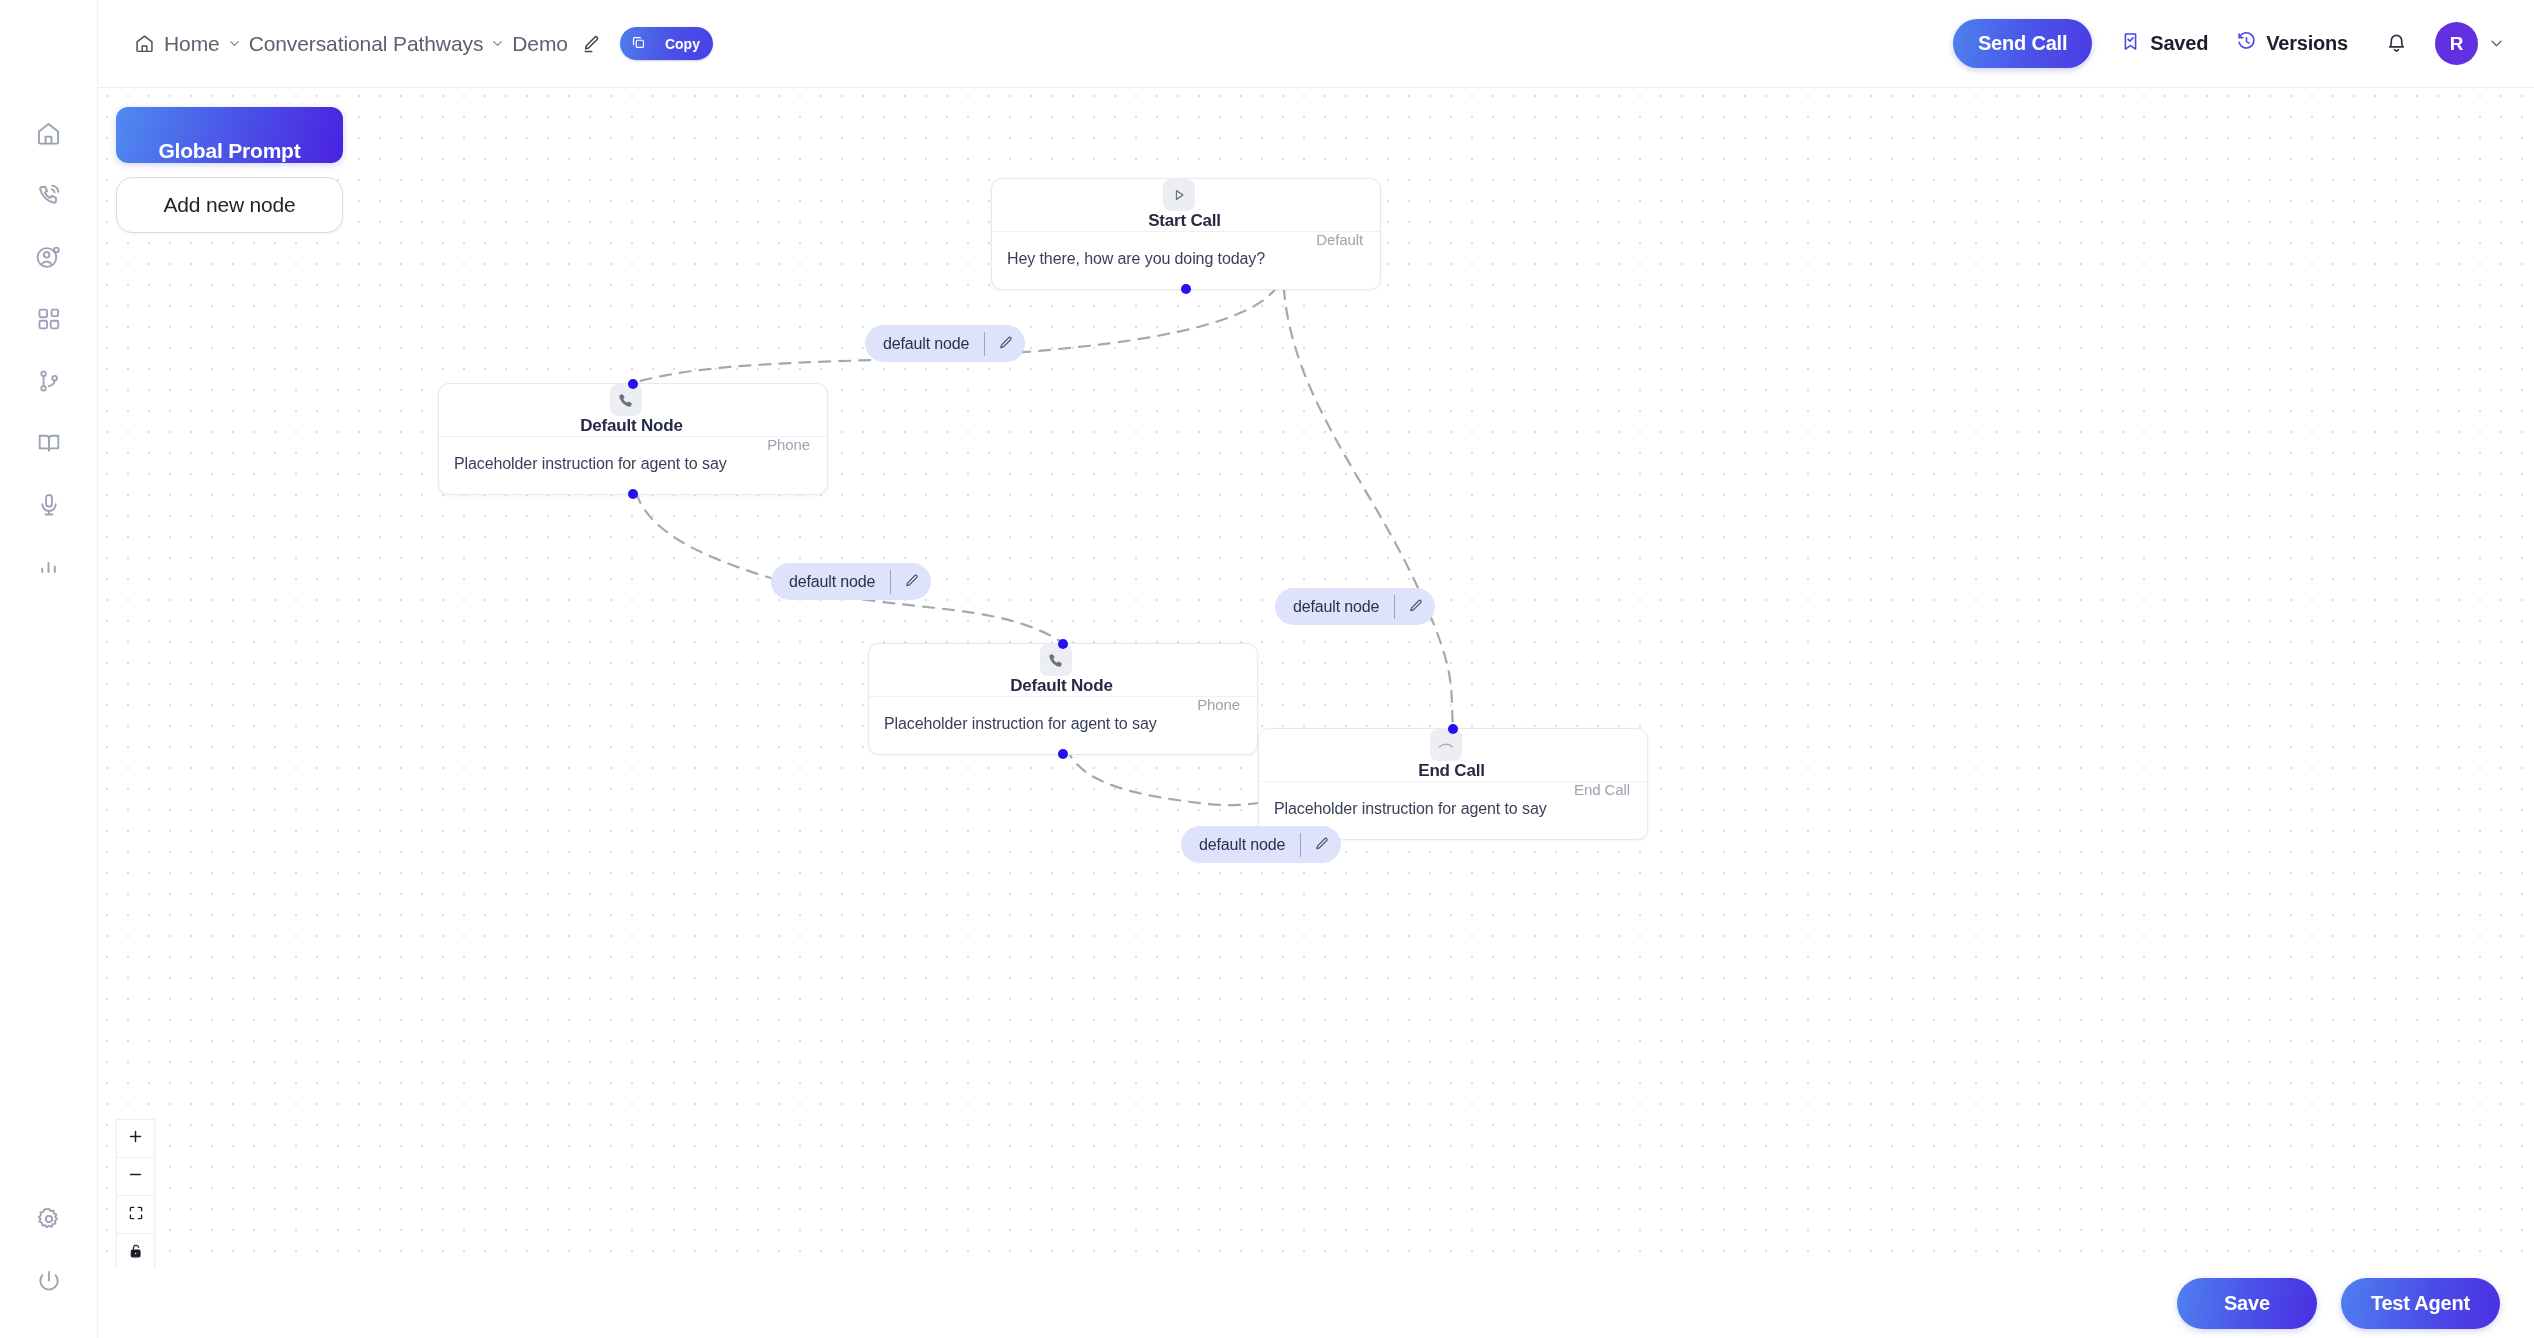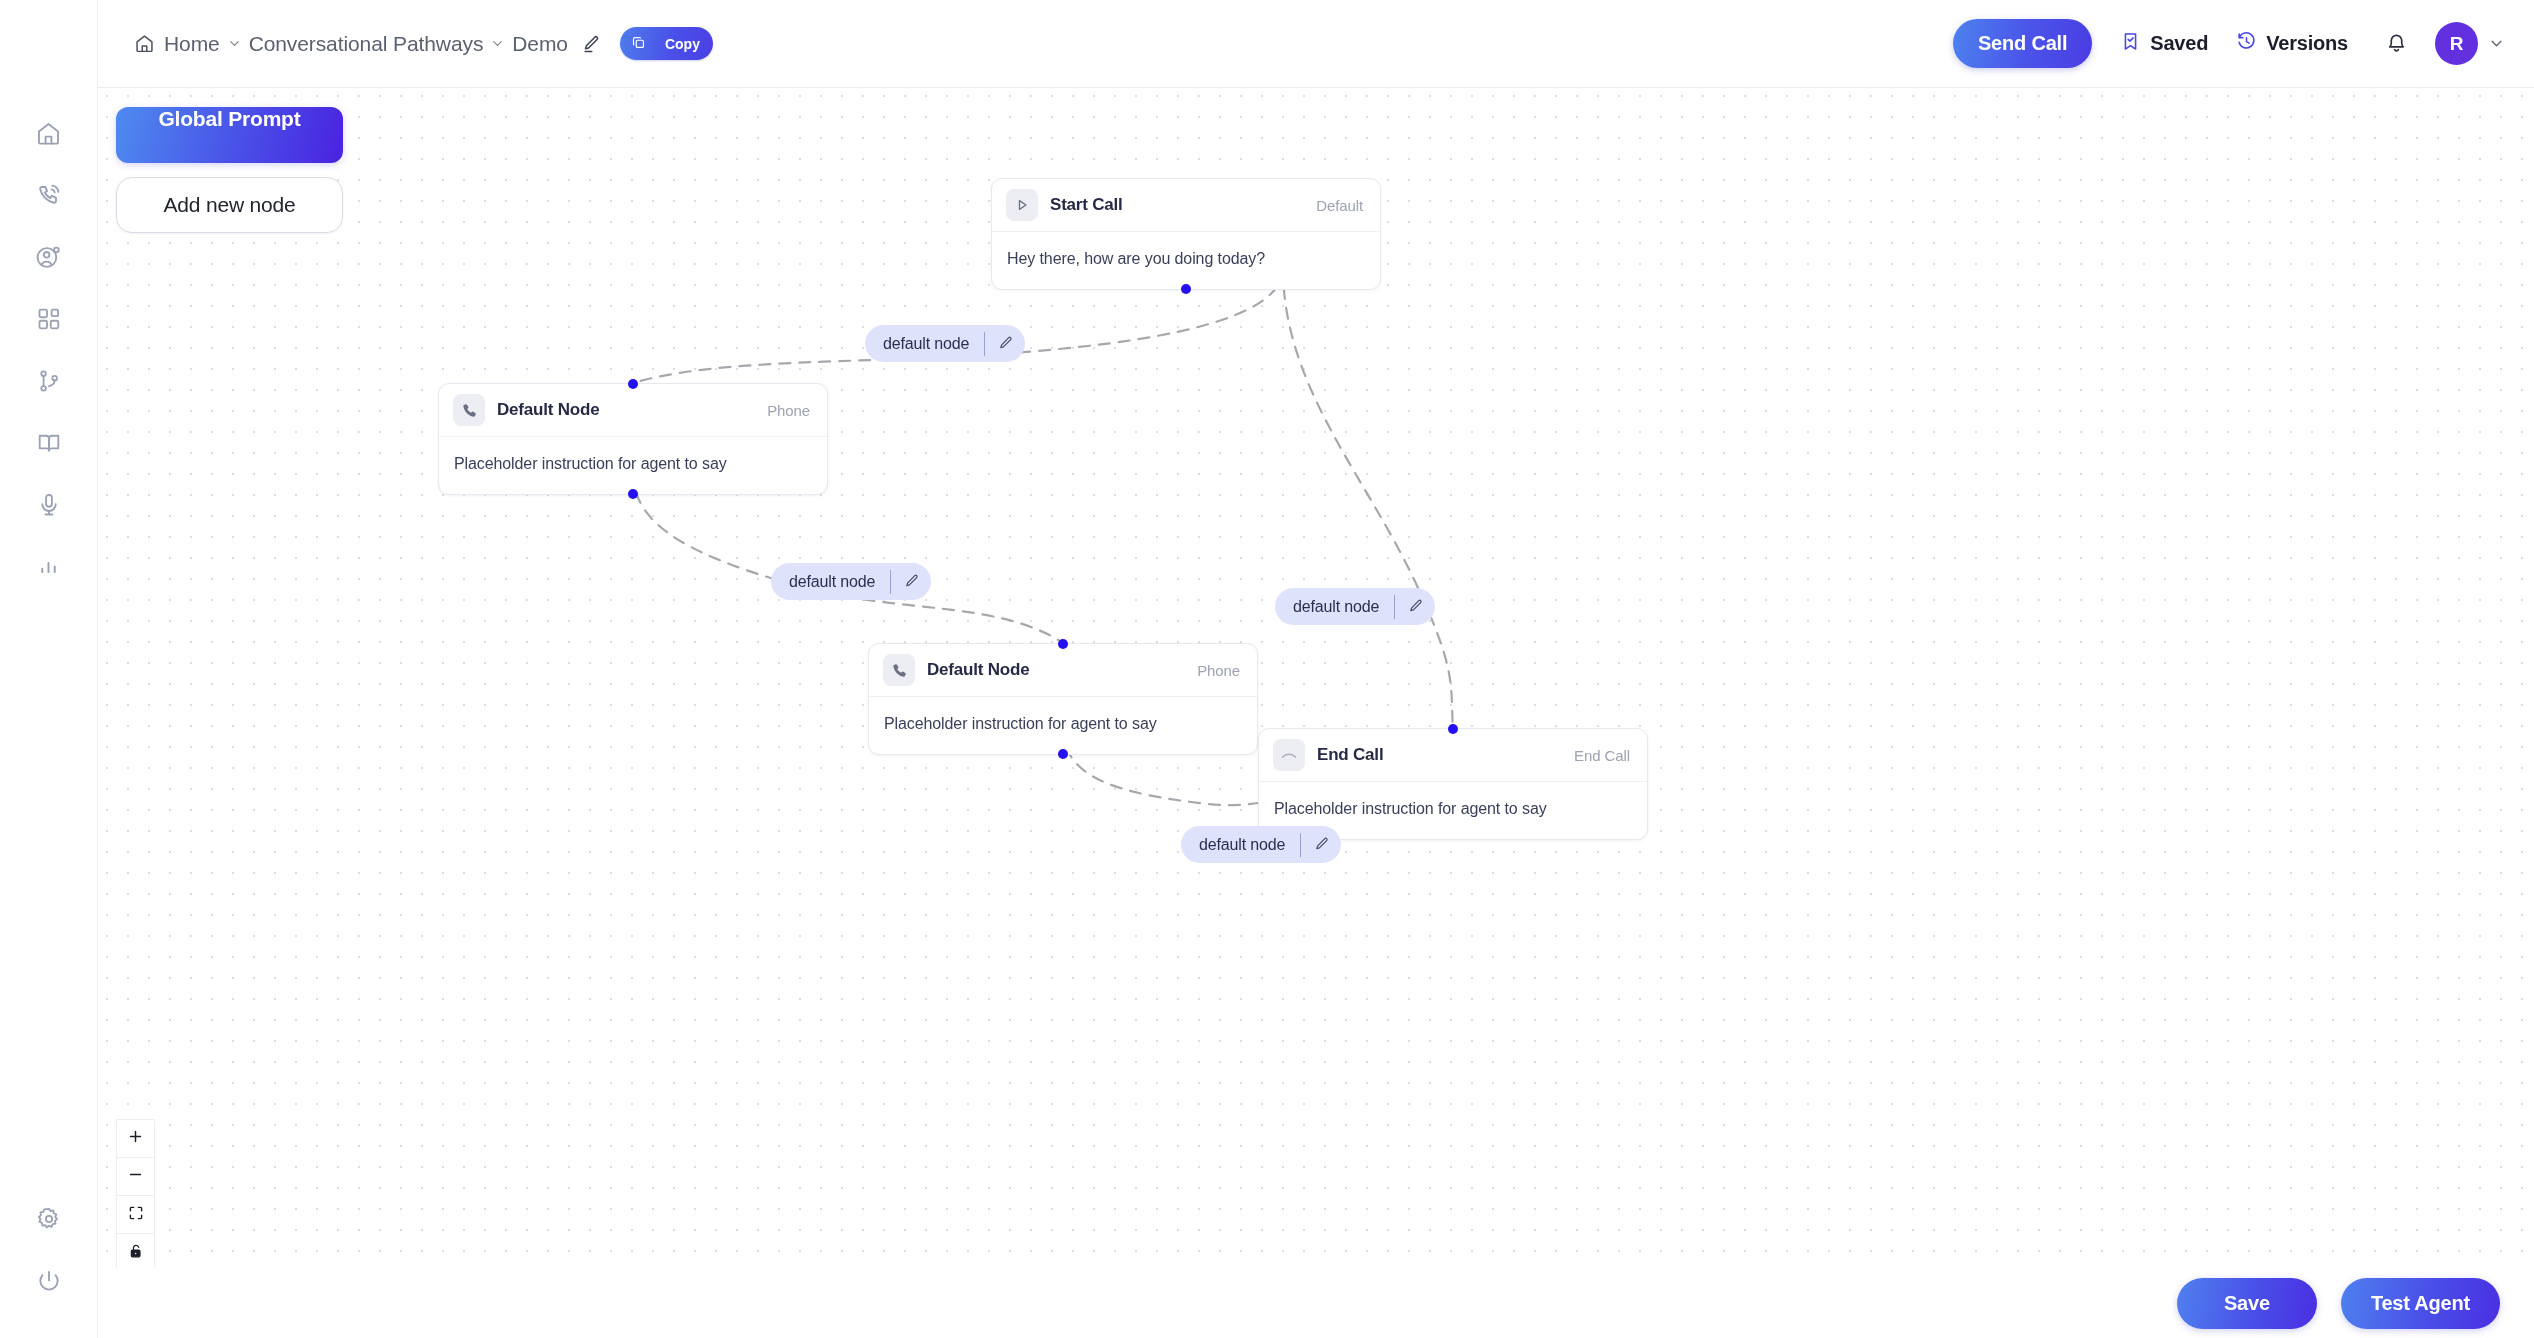--- a/index.html
+++ b/index.html
@@ -97,21 +97,21 @@
     background-position: 8px 7px;
   }
   #edge-layer { position: absolute; inset: 0; width: 100%; height: 100%; pointer-events: none; }
 
   
   .canvas-tl { position: absolute; left: 18px; top: 19px; z-index: 12; }
   .global-prompt {
     width: 227px; height: 56px; border-radius: 12px;
     background: linear-gradient(105deg, #4f8bf0 0%, #4a55e8 50%, #4a22e0 100%);
     color: #fff; font-size: 21px; font-weight: 600; letter-spacing: -0.2px;
-    display: flex; align-items: flex-start; justify-content: center;
+    display: flex; align-items: flex-end; justify-content: center;
     cursor: pointer; box-shadow: 0 2px 7px rgba(70,70,200,.22);
   }
   .add-node-btn {
     margin-top: 14px;
     width: 227px; height: 56px; border-radius: 16px;
     background: #ffffff; border: 1px solid #d9dce4;
     color: #21252f; font-size: 21px; letter-spacing: -0.2px;
     display: flex; align-items: center; justify-content: center;
     cursor: pointer; box-shadow: 0 1px 3px rgba(20,25,60,.05);
   }
@@ -123,20 +123,21 @@
     border: 1px solid #e7e9ef;
     border-radius: 11px;
     box-shadow: 0 1px 3px rgba(25,30,70,.06);
     cursor: grab;
     overflow: visible;
   }
   .node-head {
     display: flex; align-items: center;
     height: 53px; padding: 0 17px 0 14px;
     border-bottom: 1px solid #eef0f4;
+    flex-direction: column;
   }
   .node-badge {
     width: 32px; height: 32px; border-radius: 8px;
     background: #eceef4;
     display: flex; align-items: center; justify-content: center;
     flex: 0 0 32px; margin-right: 12px;
   }
   .node-title {
     font-size: 17px; font-weight: 700; color: #262a45; letter-spacing: -0.2px;
   }

